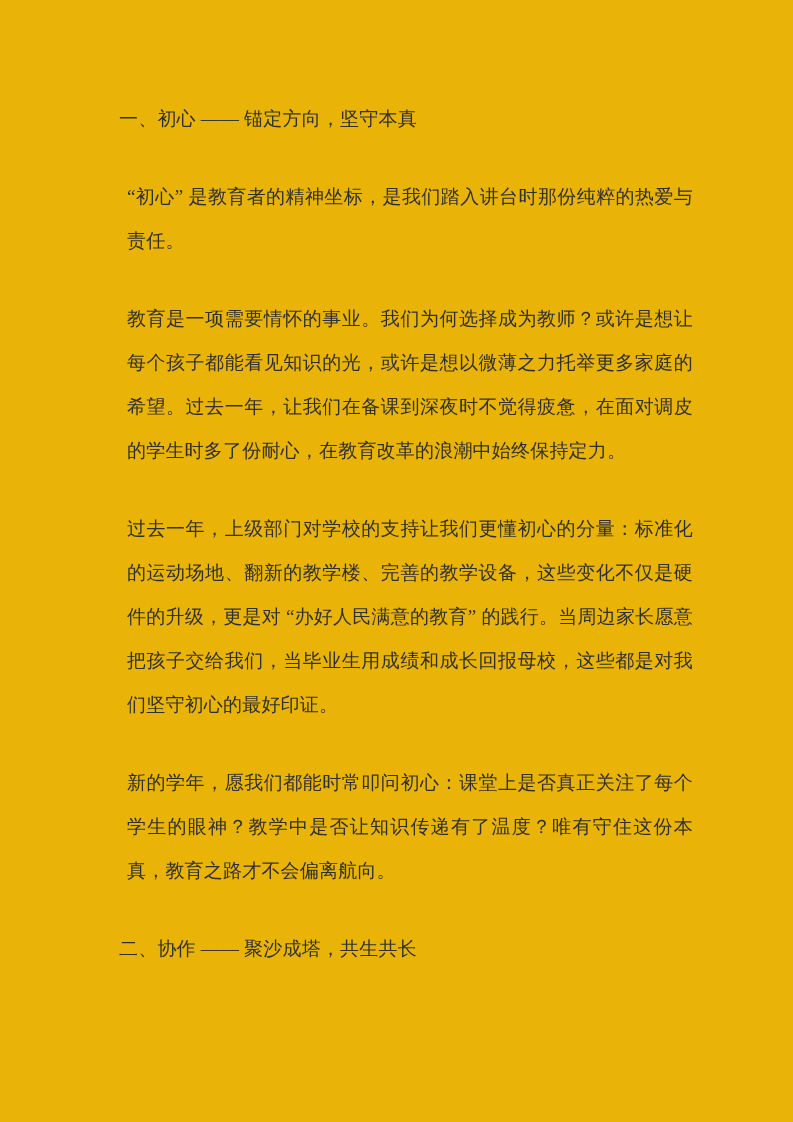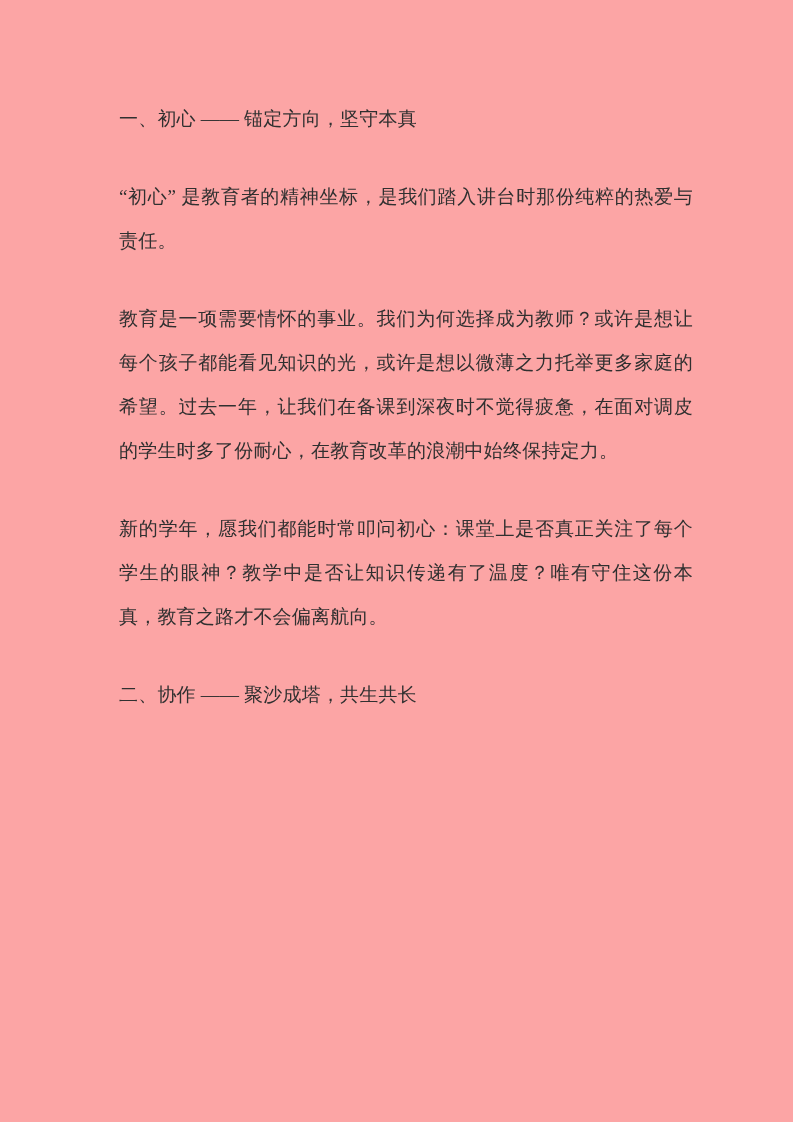--- a/index.html
+++ b/index.html
@@ -9,52 +9,54 @@
   body {
     width: 793px;
     height: 1122px;
     background: #ffffff;
     overflow: hidden;
   }
   .page {
     position: relative;
     width: 793px;
     height: 1122px;
-    background: #fca5a5;
+    background: #eab308;
     font-family: "Liberation Serif", "DejaVu Serif", serif;
   }
   .content {
     padding: 97px 100px 0 119px; 
   }
   .block {
     margin: 0 0 34px 0;
     font-size: 19px;
     line-height: 44px;
     color: #303030;
     font-weight: 400;
     letter-spacing: 0.2px;
   }
   .heading {
     text-align: left;
     white-space: nowrap;
   }
   .para {
     text-align: justify;
     text-justify: inter-ideograph;
+    margin-left: 8px;
   }
 </style>
 </head>
 <body>
 
 <div class="page">
   <div class="content">
     <div class="block heading">一、初心 —— 锚定方向，坚守本真</div>
 
     <div class="block para">“初心” 是教育者的精神坐标，是我们踏入讲台时那份纯粹的热爱与责任。</div>
 
     <div class="block para">教育是一项需要情怀的事业。我们为何选择成为教师？或许是想让每个孩子都能看见知识的光，或许是想以微薄之力托举更多家庭的希望。过去一年，让我们在备课到深夜时不觉得疲惫，在面对调皮的学生时多了份耐心，在教育改革的浪潮中始终保持定力。</div>
 
+    <div class="block para">过去一年，上级部门对学校的支持让我们更懂初心的分量：标准化的运动场地、翻新的教学楼、完善的教学设备，这些变化不仅是硬件的升级，更是对 “办好人民满意的教育” 的践行。当周边家长愿意把孩子交给我们，当毕业生用成绩和成长回报母校，这些都是对我们坚守初心的最好印证。</div>
 
     <div class="block para">新的学年，愿我们都能时常叩问初心：课堂上是否真正关注了每个学生的眼神？教学中是否让知识传递有了温度？唯有守住这份本真，教育之路才不会偏离航向。</div>
 
     <div class="block heading">二、协作 —— 聚沙成塔，共生共长</div>
   </div>
 </div>
 
 </body></html>

